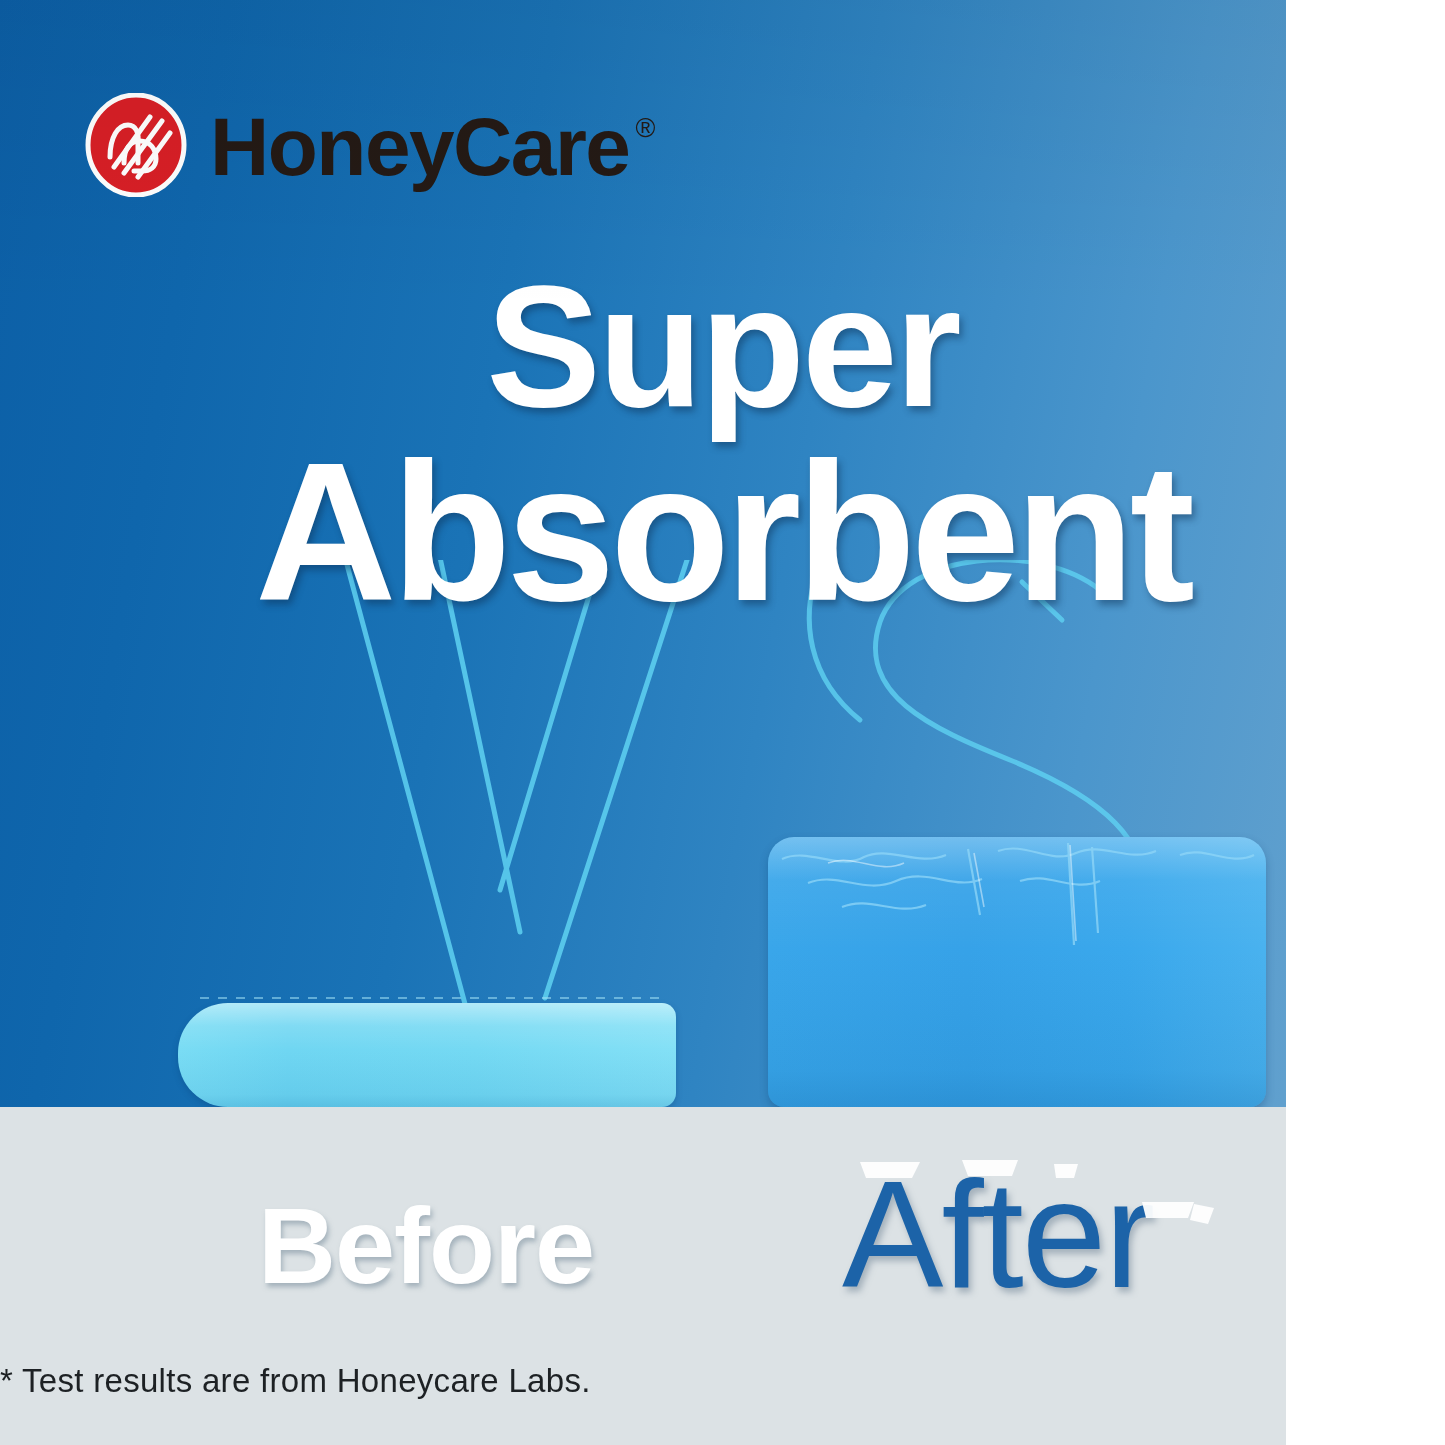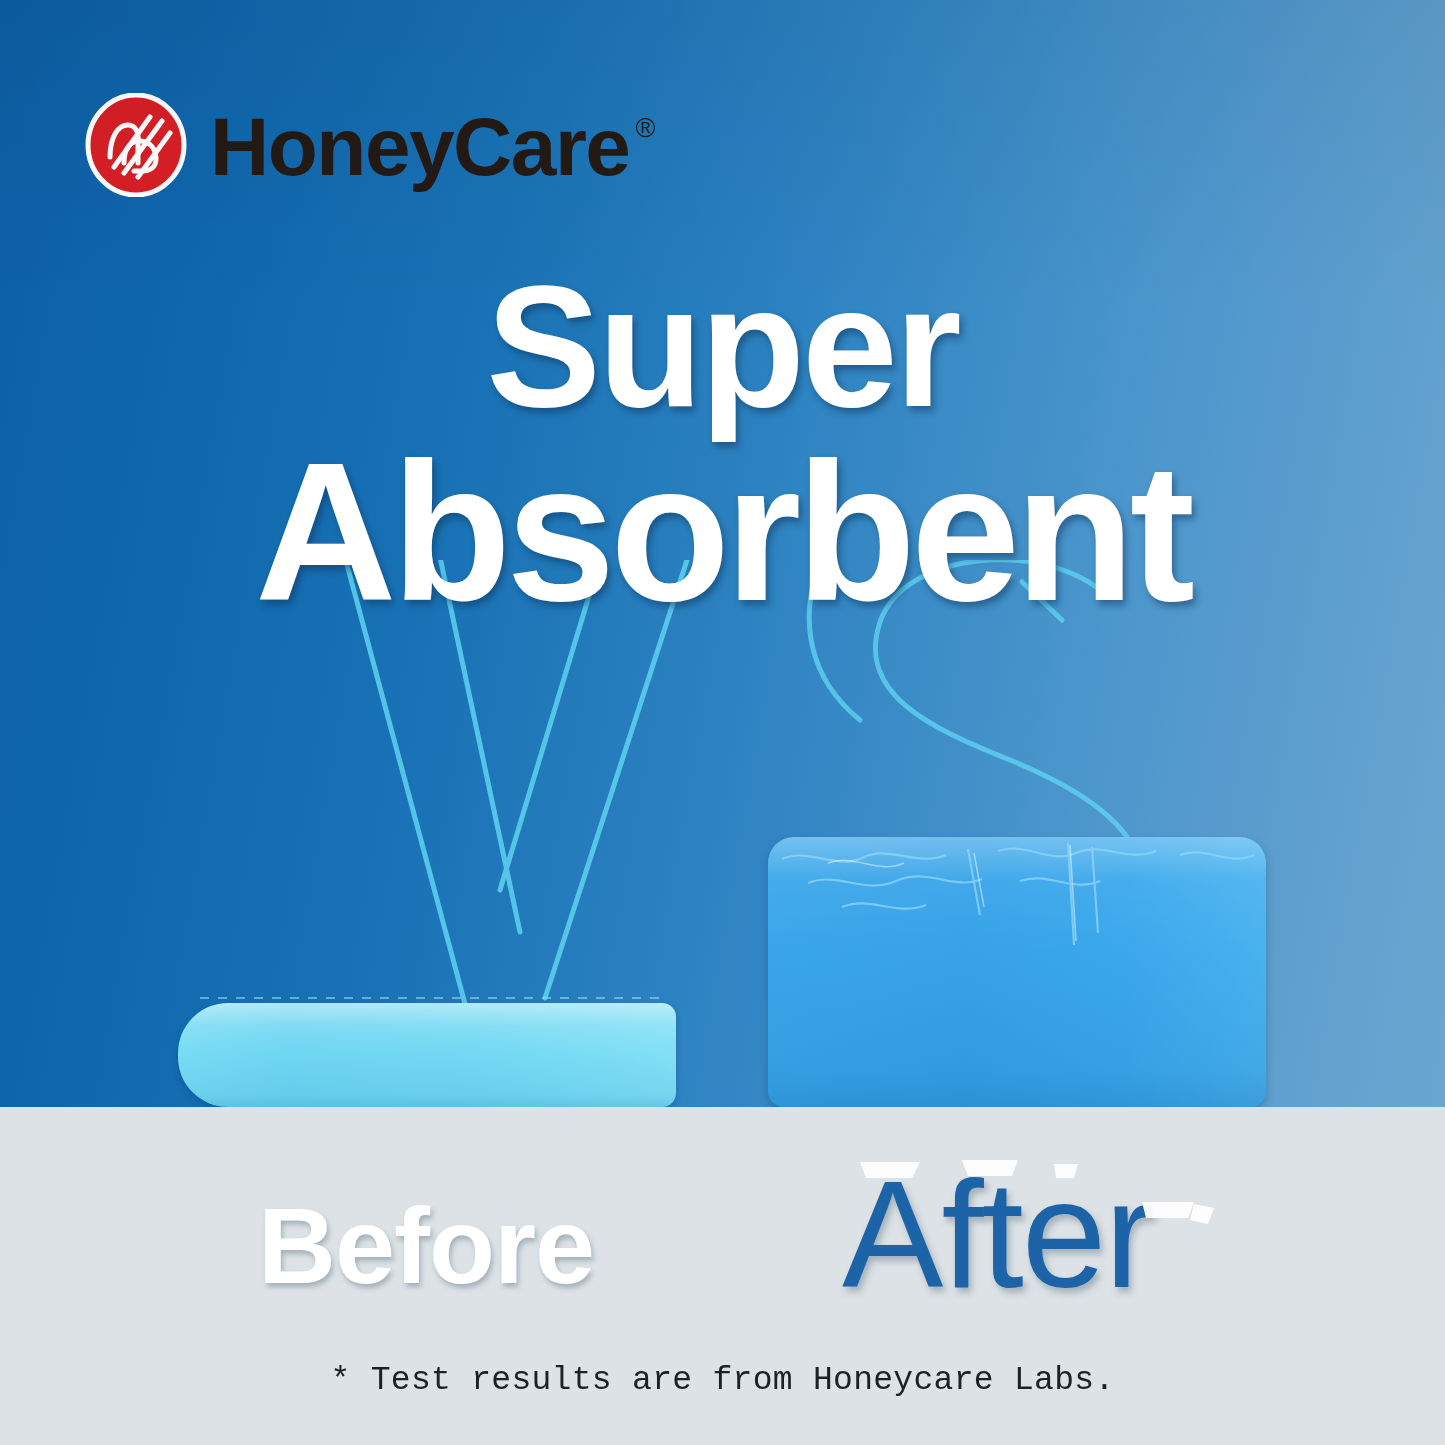--- a/index.html
+++ b/index.html
@@ -6,21 +6,21 @@
     margin: 0;
     padding: 0;
     background: #ffffff;
   }
   body {
     font-family: "Liberation Sans", sans-serif;
   }
 
   .poster {
     position: relative;
-    width: 1445px;
+    width: 1286px;
     height: 1445px;
     overflow: hidden;
     background: #DCE2E5;
   }
 
   
   .blue-panel {
     position: absolute;
     left: 0;
     top: 0;
@@ -200,25 +200,24 @@
     width: 420px;
     height: 160px;
     pointer-events: none;
   }
 
   .footnote {
     position: absolute;
     left: 0;
     top: 1362px;
     width: 1445px;
-    text-align: center;
+    text-align: left;
     font-size: 33px;
     color: #1d2124;
     letter-spacing: 0.3px;
-    font-family: Liberation Mono, monospace;
   }
 </style>
 </head>
 <body>
 
 <div class="poster">
 
   <div class="blue-panel">
 
     <svg class="vs-watermark" viewBox="0 0 1445 520" preserveAspectRatio="none">

